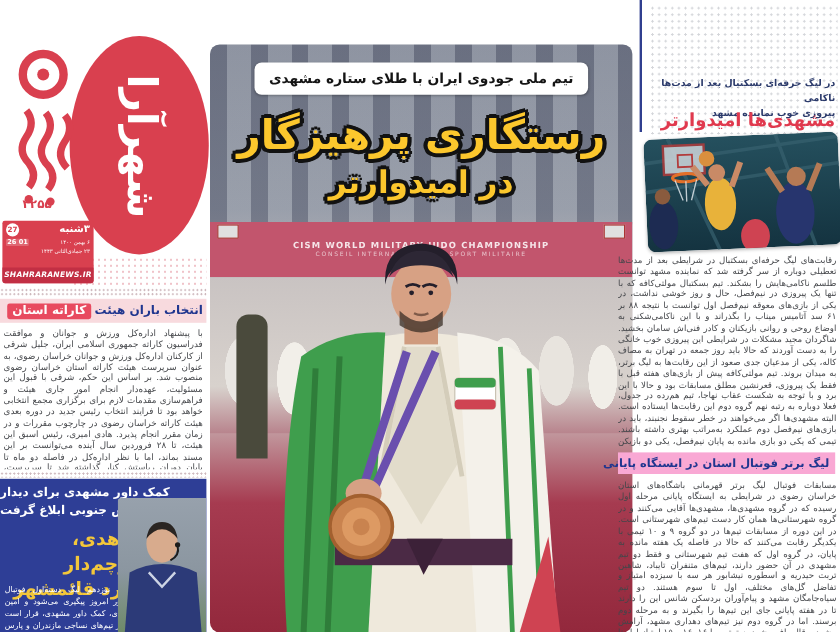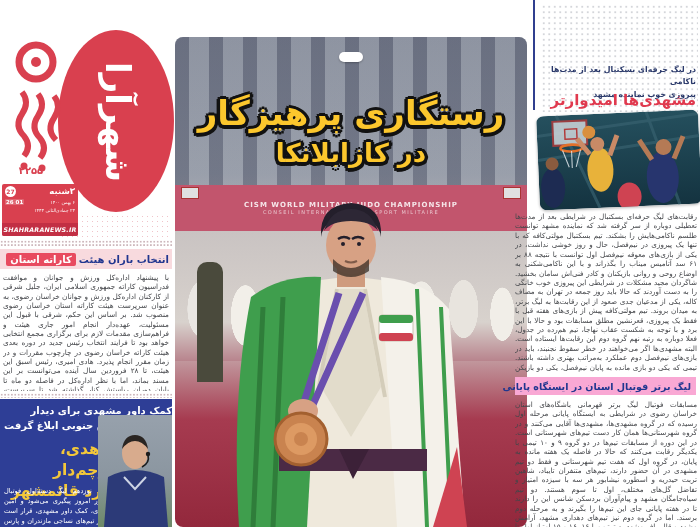--- a/index.html
+++ b/index.html
@@ -33,21 +33,21 @@
   
   #karate-bar{left:0;top:249px;width:172px;height:20px;background:#f8dade;display:flex;
               flex-direction:row-reverse;align-items:center;justify-content:flex-start;gap:3px;padding:0 3px;box-sizing:border-box;}
   #karate-head-plain{color:#20368f;font-weight:bold;font-size:10px;white-space:nowrap;}
   #karate-head-hl{background:#e84a5f;color:#fff;font-weight:bold;font-size:10px;padding:1px 4px;
                   border-radius:2px;white-space:nowrap;}
   #karate-body{left:3px;top:273px;width:166px;height:118px;font-size:7.3px;line-height:1.28;
                color:#44464a;overflow:hidden;}
   
   #ref-box{left:0;top:399px;width:172px;height:128px;background:#2e3e96;overflow:hidden;}
-  #ref-kicker{position:absolute;top:5px;left:0;width:100%;text-align:right;color:#fff;
+  #ref-kicker{position:absolute;top:5px;left:0;width:100%;text-align:left;color:#fff;
               font-weight:bold;font-size:10px;line-height:1.45;}
   #ref-headline{position:absolute;top:40px;right:58px;width:110px;text-align:right;color:#f3c73a;
                 font-weight:bold;font-size:15.5px;line-height:1.35;}
   #ref-body{position:absolute;top:88px;right:62px;width:106px;color:#fff;font-size:6.6px;
             line-height:1.5;text-align:justify;}
   #ref-photo{position:absolute;right:0;bottom:0;width:74px;height:112px;border-radius:3px 0 0 0;overflow:hidden;}
   
   #lead-photo{left:175px;top:37px;width:352px;height:490px;border-radius:8px;overflow:hidden;
               background:linear-gradient(180deg,#8d93a0 0%,#9aa0ab 28%,#c5bec0 45%,#cfc6c4 60%,#a63b50 78%,#93283c 100%);}
   #arena-stripes{position:absolute;left:0;top:0;width:100%;height:150px;
@@ -203,23 +203,24 @@
       <path d="M112 62 Q130 80 148 62 L148 74 Q130 86 112 74 Z" fill="#3a2e26" opacity=".75"></path>
       <path d="M100 40 Q98 8 130 6 Q162 8 160 40 Q158 22 130 20 Q102 22 100 40Z" fill="#241f2b"></path>
       <path d="M103 34 Q110 12 130 12 Q150 12 157 34 Q150 24 130 24 Q110 24 103 34Z" fill="#2d2735"></path>
       <path d="M117 42 q6 -4 12 0 M131 42 q6 -4 12 0" stroke="#241f2b" stroke-width="2.4" fill="none"></path>
       <circle cx="122" cy="47" r="2" fill="#241f2b"></circle>
       <circle cx="138" cy="47" r="2" fill="#241f2b"></circle>
       <path d="M124 64 q6 3 12 0" stroke="#7e5a49" stroke-width="2" fill="none"></path>
     </svg>
 
     <div id="kicker-box" class="rtl">
+      <div>تیم ملی جودوی ایران با طلای ستاره مشهدی</div>
     </div>
     <div class="big-yellow rtl" id="headline1">رستگاری پرهیزگار</div>
-    <div class="big-yellow rtl" id="headline2">در کازابلانکا</div>
+    <div class="big-yellow rtl" id="headline2">در امیدوارتر</div>
   </div>
 
   <div class="abs" id="right-rule"></div>
   <div class="abs" id="right-dots"></div>
   <div class="abs rtl" id="bb-kicker">
     <div>در لیگ حرفه‌ای بسکتبال بعد از مدت‌ها ناکامی</div>
     <div>پیروزی خوب نماینده مشهد</div>
   </div>
   <div class="abs rtl" id="bb-headline">مشهدی‌ها امیدوارتر شدند</div>
 

